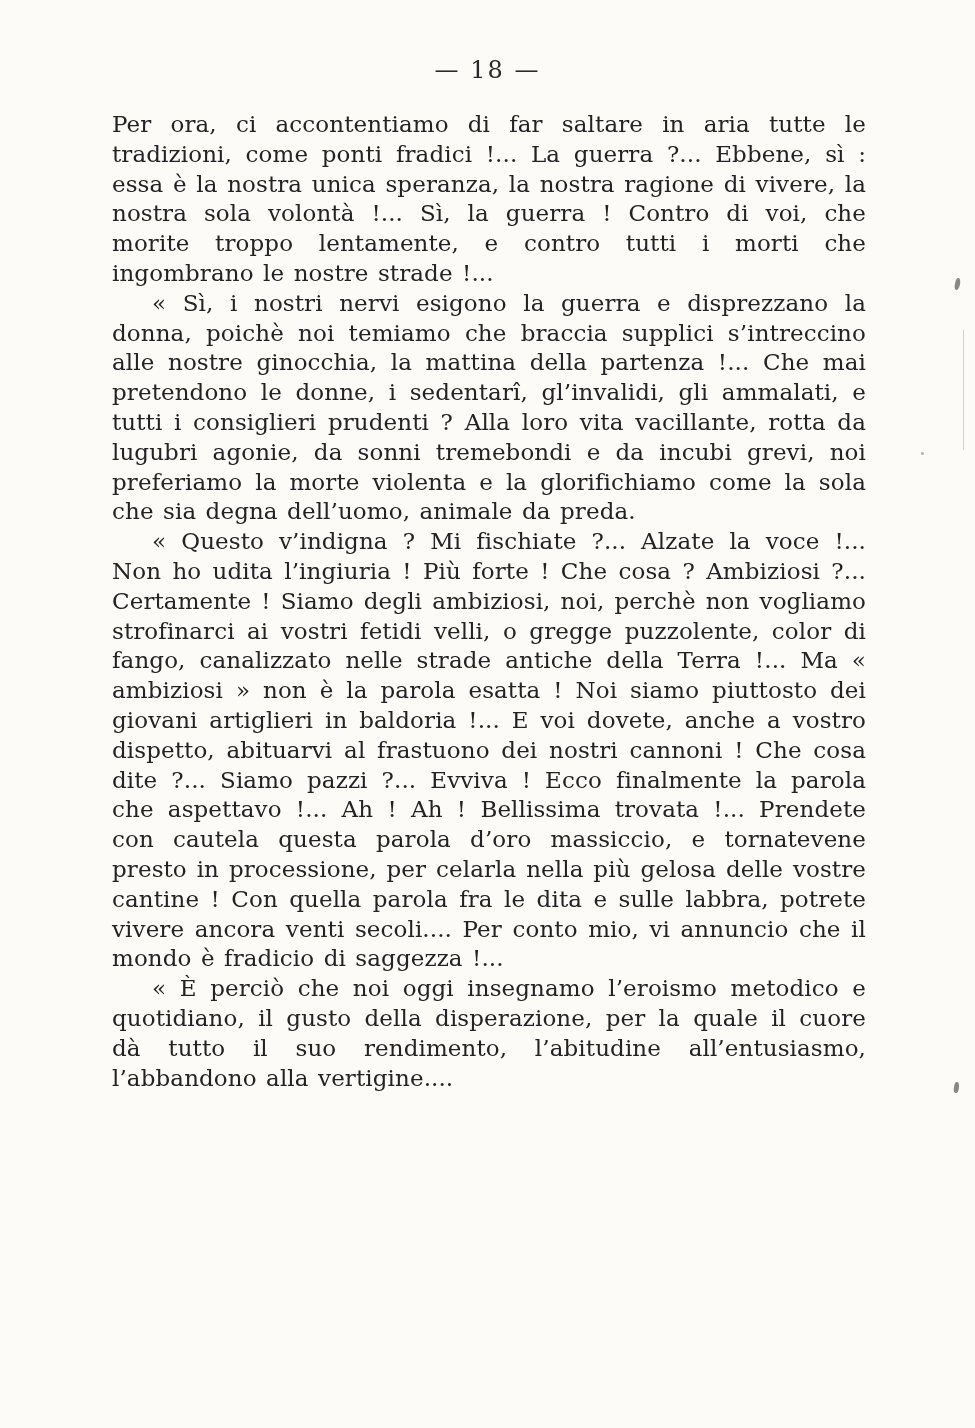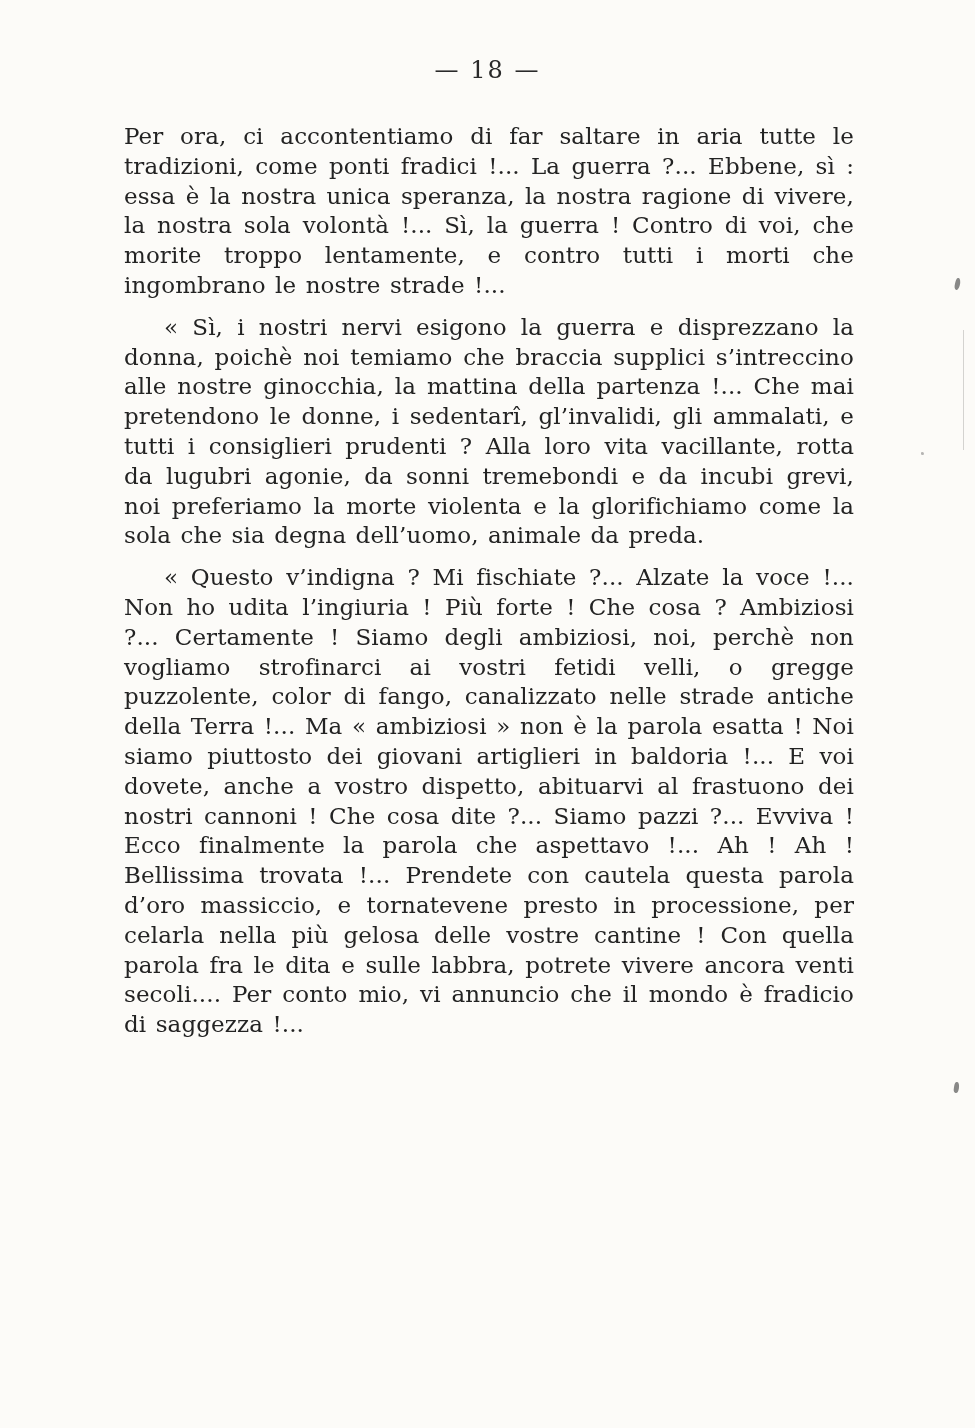--- a/index.html
+++ b/index.html
@@ -32,21 +32,21 @@
     top: 110px;
     left: 112px;
     width: 754px;
     font-size: 23px;
     line-height: 29.8px;
     text-align: justify;
     word-spacing: 2px;
     letter-spacing: 0.1px;
   }
   .para {
-    margin: 12px;
+    margin: 0;
     text-indent: 40px;
   }
   .para.no-indent {
     text-indent: 0;
   }
   
   .speck {
     position: absolute;
     background: #4a4a4a;
     opacity: 0.65;
@@ -69,20 +69,21 @@
 <body>
 
 <div class="scan-page">
 
   <div class="page-number">— 18 —</div>
 
   <div class="text-block">
     <p class="para no-indent">Per ora, ci accontentiamo di far saltare in aria tutte le tradizioni, come ponti fradici !... La guerra ?... Ebbene, sì : essa è la nostra unica speranza, la nostra ragione di vivere, la nostra sola volontà !... Sì, la guerra ! Contro di voi, che morite troppo lentamente, e contro tutti i morti che ingombrano le nostre strade !...</p>
     <p class="para">« Sì, i nostri nervi esigono la guerra e disprezzano la donna, poichè noi temiamo che braccia supplici s’intreccino alle nostre ginocchia, la mattina della partenza !... Che mai pretendono le donne, i sedentarî, gl’invalidi, gli ammalati, e tutti i consiglieri prudenti ? Alla loro vita vacillante, rotta da lugubri agonie, da sonni tremebondi e da incubi grevi, noi preferiamo la morte violenta e la glorifichiamo come la sola che sia degna dell’uomo, animale da preda.</p>
     <p class="para">« Questo v’indigna ? Mi fischiate ?... Alzate la voce !... Non ho udita l’ingiuria ! Più forte ! Che cosa ? Ambiziosi ?... Certamente ! Siamo degli ambiziosi, noi, perchè non vogliamo strofinarci ai vostri fetidi velli, o gregge puzzolente, color di fango, canalizzato nelle strade antiche della Terra !... Ma « ambiziosi » non è la parola esatta ! Noi siamo piuttosto dei giovani artiglieri in baldoria !... E voi dovete, anche a vostro dispetto, abituarvi al frastuono dei nostri cannoni ! Che cosa dite ?... Siamo pazzi ?... Evviva ! Ecco finalmente la parola che aspettavo !... Ah ! Ah ! Bellissima trovata !... Prendete con cautela questa parola d’oro massiccio, e tornatevene presto in processione, per celarla nella più gelosa delle vostre cantine ! Con quella parola fra le dita e sulle labbra, potrete vivere ancora venti secoli.... Per conto mio, vi annuncio che il mondo è fradicio di saggezza !...</p>
+    <p class="para">« È perciò che noi oggi insegnamo l’eroismo metodico e quotidiano, il gusto della disperazione, per la quale il cuore dà tutto il suo rendimento, l’abitudine all’entusiasmo, l’abbandono alla vertigine....</p>
   </div>
 
   <span class="speck speck-1"></span>
   <span class="speck speck-2"></span>
   <span class="speck speck-3"></span>
   <span class="edge-line"></span>
 
 </div>
 
 </body></html>

